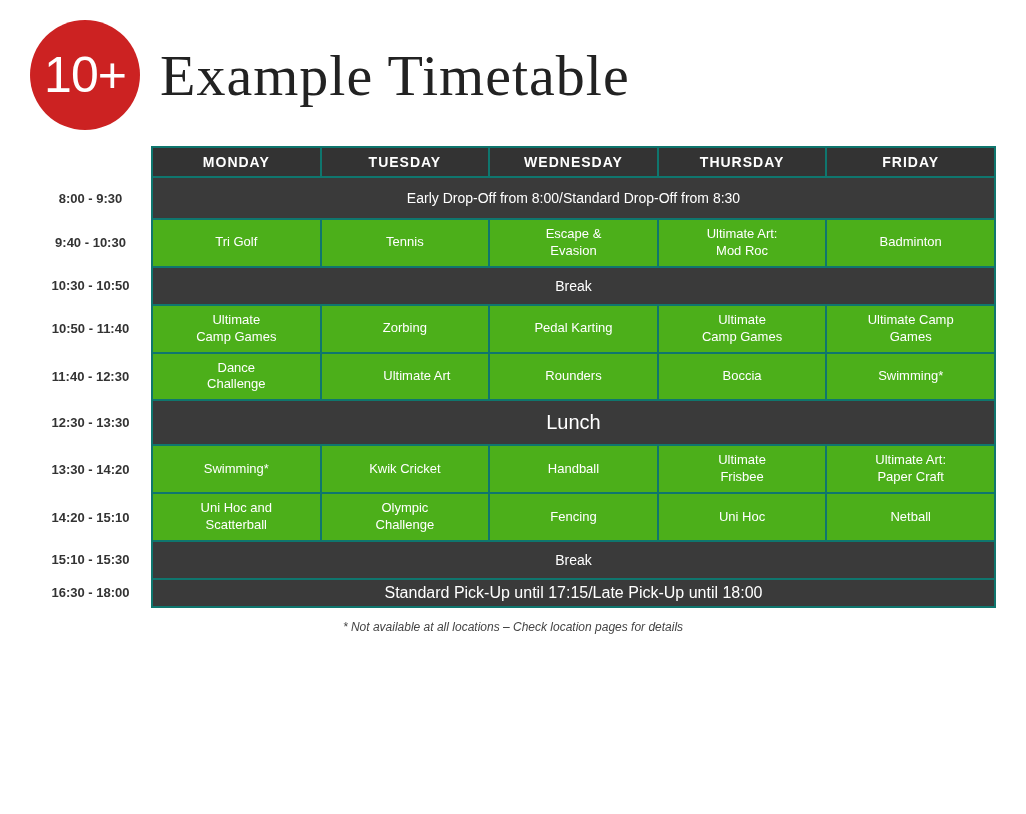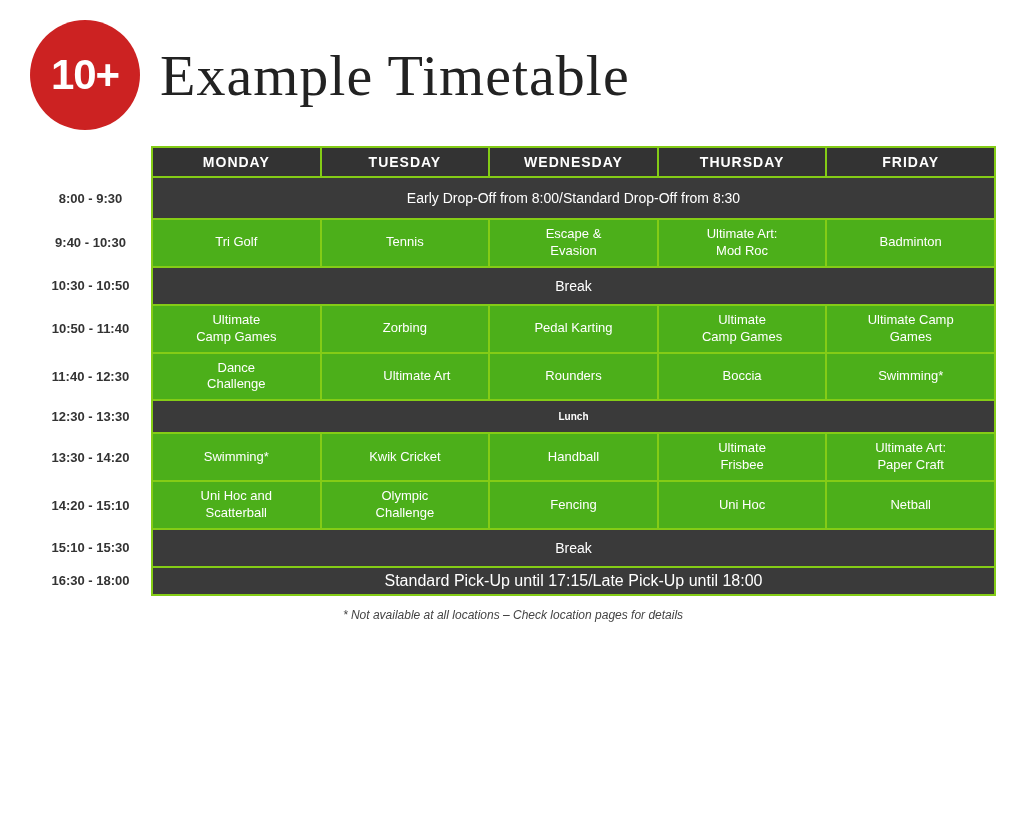--- a/index.html
+++ b/index.html
@@ -25,38 +25,38 @@
       background: #cc2222;
       border-radius: 50%;
       display: flex;
       align-items: center;
       justify-content: center;
       flex-shrink: 0;
       margin-right: 20px;
     }
     .badge-text {
       color: #fff;
-      font-size: 42px;
-      font-weight: bold;
+      font-size: 50px;
+      font-weight: normal;
       font-family: Arial, sans-serif;
       letter-spacing: -1px;
     }
     .page-title {
       font-size: 58px;
       font-weight: 300;
       color: #222;
       letter-spacing: 1px;
       font-family: Liberation Serif, serif;
     }
     .timetable {
       width: 100%;
       border-collapse: collapse;
     }
     .timetable th, .timetable td {
-      border: 2px solid #84cc16;
+      border: 2px solid #0f766e;
       text-align: center;
       vertical-align: middle;
       padding: 6px 4px;
     }
     .time-col {
       background: #fff;
       color: #333;
       font-size: 13px;
       font-weight: bold;
       width: 110px;
@@ -142,21 +142,21 @@
         <td class="time-col">11:40 - 12:30</td>
         <td class="green-cell" style="white-space: pre-line; text-align: center;">Dance
 Challenge</td>
         <td class="green-cell" style="white-space: pre-line; padding-left: 28px;">Ultimate Art</td>
         <td class="green-cell" style="white-space: pre-line;">Rounders</td>
         <td class="green-cell" style="white-space: pre-line;">Boccia</td>
         <td class="green-cell" style="white-space: pre-line;">Swimming*</td>
       </tr>
       <tr>
         <td class="time-col">12:30 - 13:30</td>
-        <td colspan="5" class="dark-row" style="background: rgb(58, 58, 58); color: rgb(255, 255, 255); font-size: 10px; padding: 10px 6px; font-weight: bold;">Lunch</td>
+        <td colspan="5" class="dark-row" style="background: rgb(58, 58, 58); color: rgb(255, 255, 255); font-size: 20px; padding: 10px 6px;">Lunch</td>
       </tr>
       <tr>
         <td class="time-col">13:30 - 14:20</td>
         <td class="green-cell" style="white-space: pre-line;">Swimming*</td>
         <td class="green-cell" style="white-space: pre-line;">Kwik Cricket</td>
         <td class="green-cell" style="white-space: pre-line;">Handball</td>
         <td class="green-cell" style="white-space: pre-line;">Ultimate
 Frisbee</td>
         <td class="green-cell" style="white-space: pre-line;">Ultimate Art:
 Paper Craft</td>

